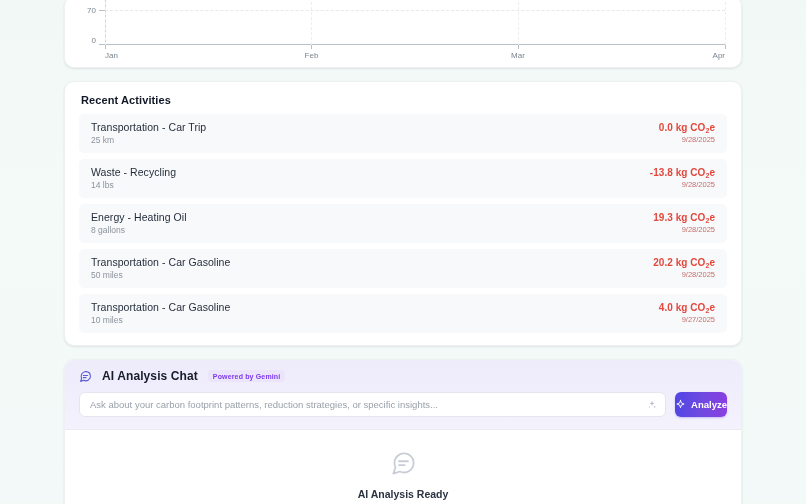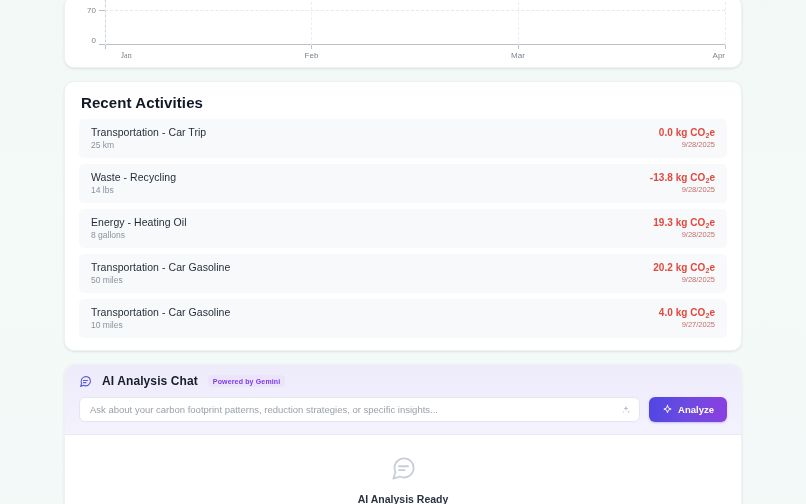--- a/index.html
+++ b/index.html
@@ -104,21 +104,21 @@
     white-space: nowrap;
     transform: translateX(-50%);
   }
 
   
   .activities-card {
     margin-top: 13px;
     padding: 12px 14px 12px 14px;
   }
   .section-title {
-    font-size: 15px;
+    font-size: 11px;
     font-weight: bold;
     color: #111827;
     letter-spacing: .1px;
     margin-bottom: 8px;
     padding-left: 2px;
   }
   .activity-row {
     display: flex;
     align-items: center;
     justify-content: space-between;
@@ -238,21 +238,21 @@
   }
   .analyze-btn {
     display: flex;
     align-items: center;
     gap: 5px;
     background: linear-gradient(97deg, #4f46e5 0%, #6d4ae0 48%, #8b3fe0 100%);
     color: #ffffff;
     border: none;
     border-radius: 6px;
     height: 25px;
-    padding: 0 13px;
+    padding: 0 0;
     font-family: "Liberation Sans", sans-serif;
     font-size: 9.5px;
     font-weight: bold;
     cursor: pointer;
     box-shadow: 0 1px 2px rgba(79,70,229,.3);
   }
   .analyze-icon { width: 11px; height: 11px; }
 
   
   .chat-body {
@@ -286,21 +286,21 @@
       <div class="axis-x"></div>
 
       <div class="gridline" style="top:27%;"></div>
       <div class="ytick" style="top:27%;"></div>
       <div class="ytick-label" style="top:27%;">70</div>
       <div class="ytick" style="bottom:0;"></div>
       <div class="ytick-label" style="bottom:-4px;">0</div>
 
       <div class="xtick-v" style="left:0;"></div>
       <div class="xtick-mark" style="left:0;"></div>
-      <div class="xtick-label" style="left:16px; transform:none;font-family:Liberation Serif, serif;">Jan</div>
+      <div class="xtick-label" style="left:0; transform:none;">Jan</div>
 
       <div class="xtick-v" style="left:33.3%;"></div>
       <div class="xtick-mark" style="left:33.3%;"></div>
       <div class="xtick-label" style="left:33.3%;">Feb</div>
 
       <div class="xtick-v" style="left:66.6%;"></div>
       <div class="xtick-mark" style="left:66.6%;"></div>
       <div class="xtick-label" style="left:66.6%;">Mar</div>
 
       <div class="xtick-v" style="left:100%;"></div>

